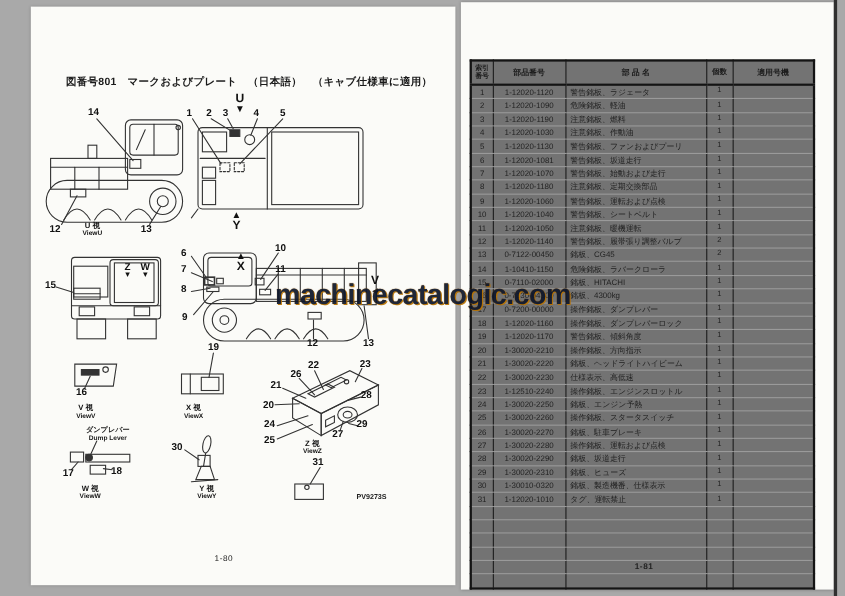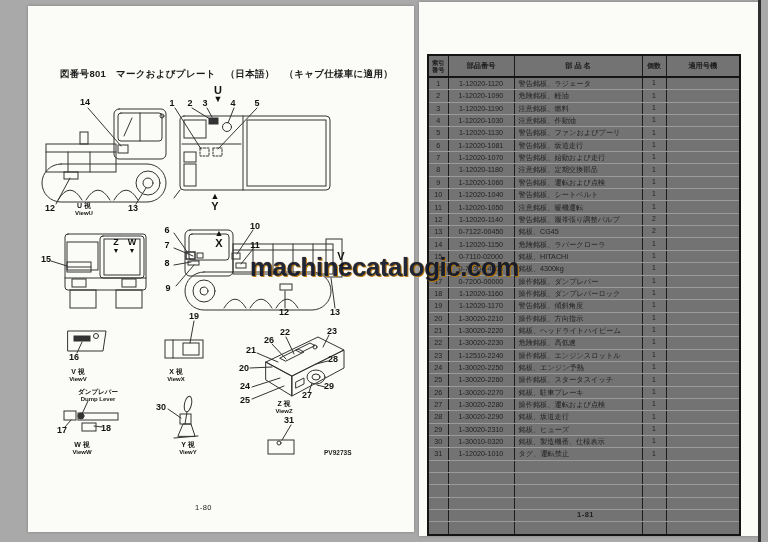--- a/index.html
+++ b/index.html
@@ -400,21 +400,21 @@
         </tr>
         <tr>
           <td class="c0">13</td>
           <td class="c1">0-7122-00450</td>
           <td class="c2">銘板、CG45</td>
           <td class="c3">2</td>
           <td class="c4"></td>
         </tr>
         <tr>
           <td class="c0">14</td>
-          <td class="c1">1-12020-1150</td>
+          <td class="c1">1-10410-1150</td>
           <td class="c2">危険銘板、ラバークローラ</td>
           <td class="c3">1</td>
           <td class="c4"></td>
         </tr>
         <tr>
           <td class="c0">15</td>
           <td class="c1">0-7110-02000</td>
           <td class="c2">銘板、HITACHI</td>
           <td class="c3">1</td>
           <td class="c4"></td>
@@ -457,21 +457,21 @@
         <tr>
           <td class="c0">21</td>
           <td class="c1">1-30020-2220</td>
           <td class="c2">銘板、ヘッドライトハイビーム</td>
           <td class="c3">1</td>
           <td class="c4"></td>
         </tr>
         <tr>
           <td class="c0">22</td>
           <td class="c1">1-30020-2230</td>
-          <td class="c2">危険銘板、高低速</td>
+          <td class="c2">仕様表示、高低速</td>
           <td class="c3">1</td>
           <td class="c4"></td>
         </tr>
         <tr>
           <td class="c0">23</td>
           <td class="c1">1-12510-2240</td>
           <td class="c2">操作銘板、エンジンスロットル</td>
           <td class="c3">1</td>
           <td class="c4"></td>
         </tr>

